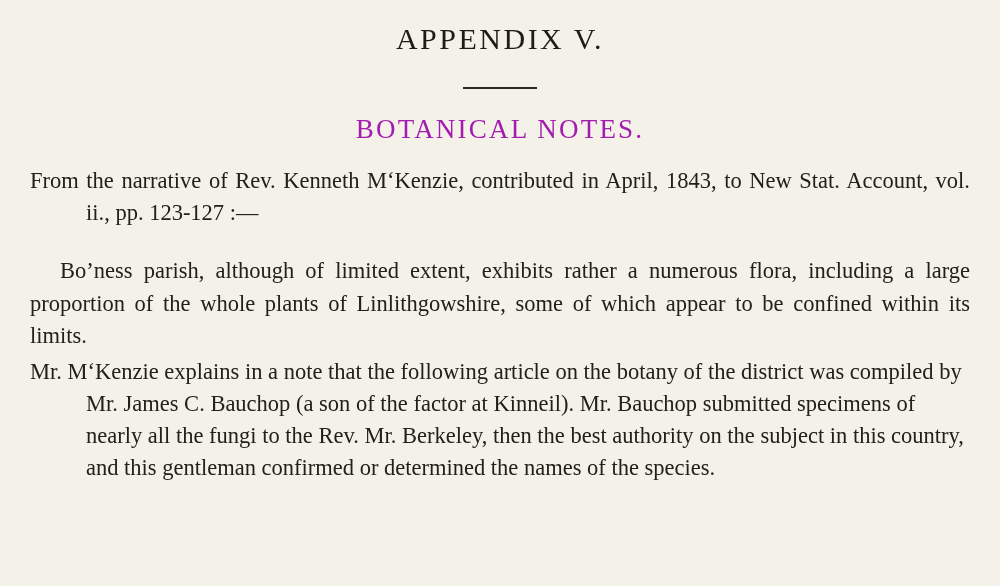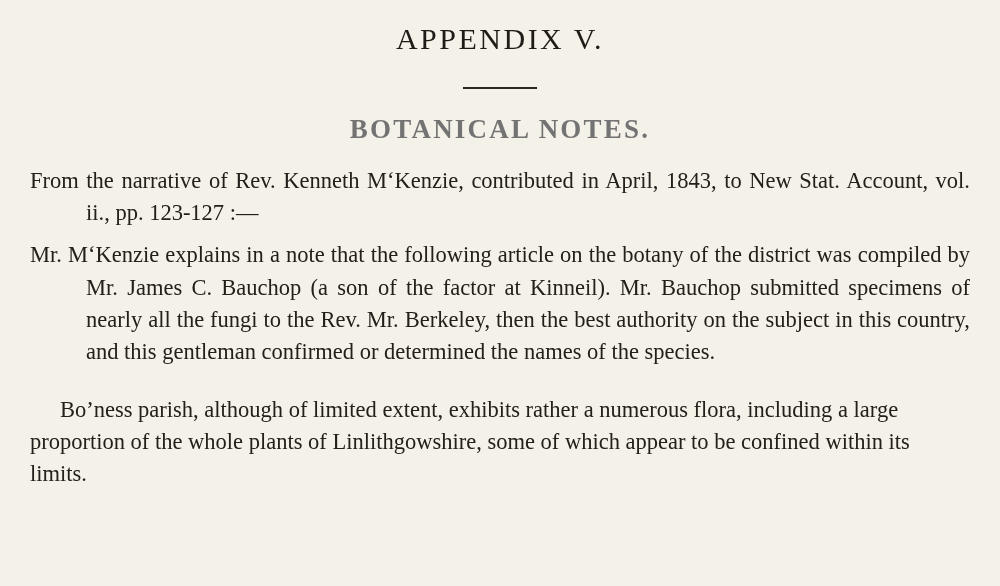--- a/index.html
+++ b/index.html
@@ -38,23 +38,23 @@
     display: inline-block;
     width: 74px;
     height: 0;
     border-top: 2px solid #2b2823;
     vertical-align: middle;
   }
   .section-title {
     text-align: center;
     font-size: 27px;
     letter-spacing: 2.2px;
-    font-weight: 700;
+    font-weight: 400;
     margin: 0 0 20px 0;
-    color: #737373;
+    color: #a21caf;
   }
   .para {
     font-size: 22.5px;
     line-height: 1.43;
     text-align: justify;
     text-justify: inter-word;
     margin: 0 0 4px 0;
     color: #23201b;
   }
   .hang {
@@ -83,17 +83,17 @@
   <h1 class="appendix-title">APPENDIX V.</h1>
 
   <div class="rule-wrap">
     <span class="rule"></span>
   </div>
 
   <h2 class="section-title">BOTANICAL NOTES.</h2>
 
   <p class="para hang">From the narrative of Rev. Kenneth M‘Kenzie, contributed in April, 1843, to New Stat. Account, vol. ii., pp. 123-127 :—</p>
 
+  <p class="para indent">Bo’ness parish, although of limited extent, exhibits rather a numerous flora, including a large proportion of the whole plants of Linlithgowshire, some of which appear to be confined within its limits.</p>
+
   <p class="para hang2">Mr. M‘Kenzie explains in a note that the following article on the botany of the district was compiled by Mr. James C. Bauchop (a son of the factor at Kinneil).   Mr. Bauchop submitted specimens of nearly all the fungi to the Rev. Mr. Berkeley, then the best authority on the subject in this country, and this gentleman confirmed or determined the names of the species.</p>
-
-  <p class="para indent">Bo’ness parish, although of limited extent, exhibits rather a numerous flora, including a large proportion of the whole plants of Linlithgowshire, some of which appear to be confined within its limits.</p>
 
 </div>
 
 </body></html>

